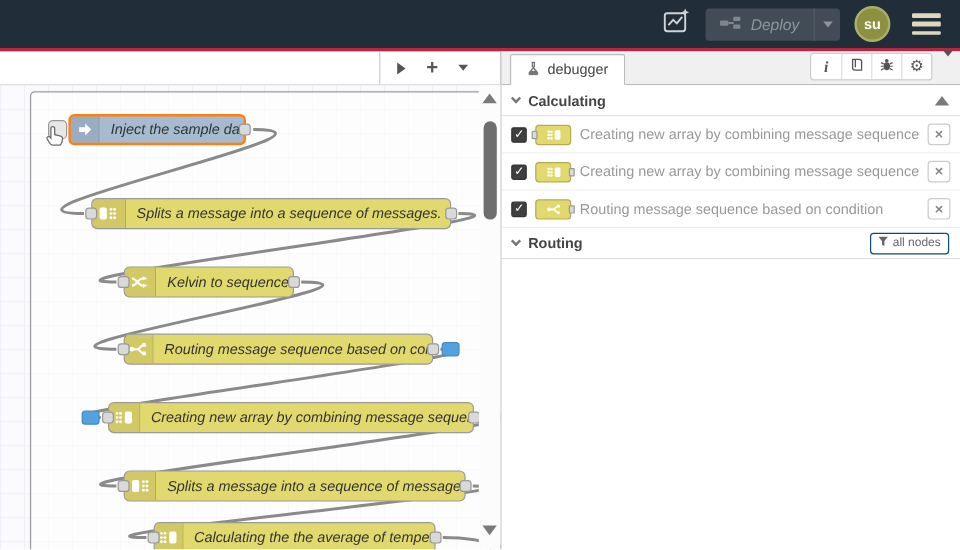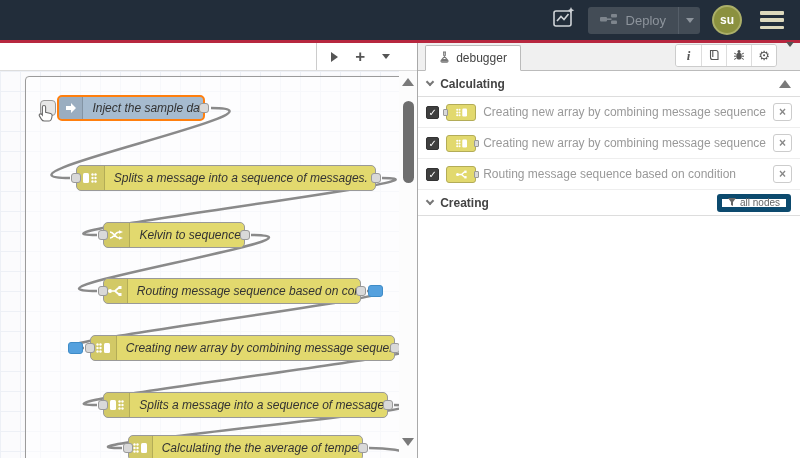--- a/index.html
+++ b/index.html
@@ -5,21 +5,21 @@
   * { margin:0; padding:0; box-sizing:border-box; }
   html,body { width:800px; height:458px; overflow:hidden;
     font-family:"Liberation Sans", sans-serif; background:#fff; }
 
   
   .header { height:40px; background:#222d3a; display:flex; align-items:center;
     justify-content:flex-end; padding-right:12px; gap:12px; }
   .hdr-btn { display:flex; align-items:center; justify-content:center; cursor:pointer; }
   .deploy { display:flex; align-items:stretch; background:#434c56; border-radius:3px; height:27px; }
   .deploy-main { display:flex; align-items:center; gap:8px; padding:0 12px;
-    color:#8d949c; font-size:13px; }
+    color:#8d949c; font-size:13px;font-style:italic; }
   .deploy-caret { width:22px; border-left:1px solid #555e68; display:flex;
     align-items:center; justify-content:center; }
   .caret-down { width:0; height:0; border-left:4px solid transparent;
     border-right:4px solid transparent; border-top:5px solid #8d949c; }
   .avatar { width:30px; height:30px; border-radius:50%; background:#8b913f;
     border:2px solid #abaf69; color:#fff; font-weight:bold; font-size:12px;
     display:flex; align-items:center; justify-content:center; }
   .hamburger { width:24px; height:18px; display:flex; flex-direction:column;
     justify-content:space-between; margin-left:6px; margin-right:4px; }
   .hamburger span { height:3.5px; background:#ded9bd; border-radius:1px; }
@@ -144,21 +144,21 @@
     justify-content:center; flex:none; }
   .mini-port { position:absolute; width:5px; height:7px; background:#d9d9d9;
     border:1px solid #999; border-radius:1px; top:4px; }
   .mini-port.mp-left { left:-4px; } .mini-port.mp-right { right:-4px; }
   .bp-label { flex:1; font-size:12px; color:#999; white-space:nowrap; overflow:hidden; }
   .bp-x { width:19px; height:18px; border:1px solid #ccc; border-radius:3px; flex:none;
     background:#fff; display:flex; align-items:center; justify-content:center; cursor:pointer; }
   .bp-x::before { content:"\00d7"; color:#888; font-size:12px; font-weight:bold; }
 
   .filter-btn { margin-left:auto; display:flex; align-items:center; gap:4px;
-    border:5px solid #0c4a6e; border-radius:3px; background:#fff; height:18px;
+    border:1px solid #0c4a6e; border-radius:3px; background:#fff; height:18px;
     padding:0 6px; font-size:10px; color:#666; font-weight:normal; cursor:pointer; }
   .sb-rest { flex:1; background:#fff; }
 </style>
 </head>
 <body>
 
 <div class="header">
   <div class="hdr-btn">
     <span>
       <svg width="24" height="24" viewBox="0 0 24 24">
@@ -439,21 +439,21 @@
             <rect x="11.5" y="2" width="3" height="3" fill="#fff"></rect>
             <rect x="11.5" y="9" width="3" height="3" fill="#fff"></rect>
           </svg>
       </span>
       <span class="bp-label">Routing message sequence based on condition</span>
       <span class="bp-x"></span>
     </div>
 
     <div class="section-header">
       <span class="chevron"></span>
-      <span>Creating</span>
+      <span>Routing</span>
       <span class="filter-btn">
         <span>
           <svg width="8" height="8" viewBox="0 0 8 8">
               <path d="M0 0 h8 L5 4 v4 L3 7 v-3 z" fill="#666"></path>
             </svg>
         </span>
         <span>all nodes</span>
       </span>
     </div>
 

